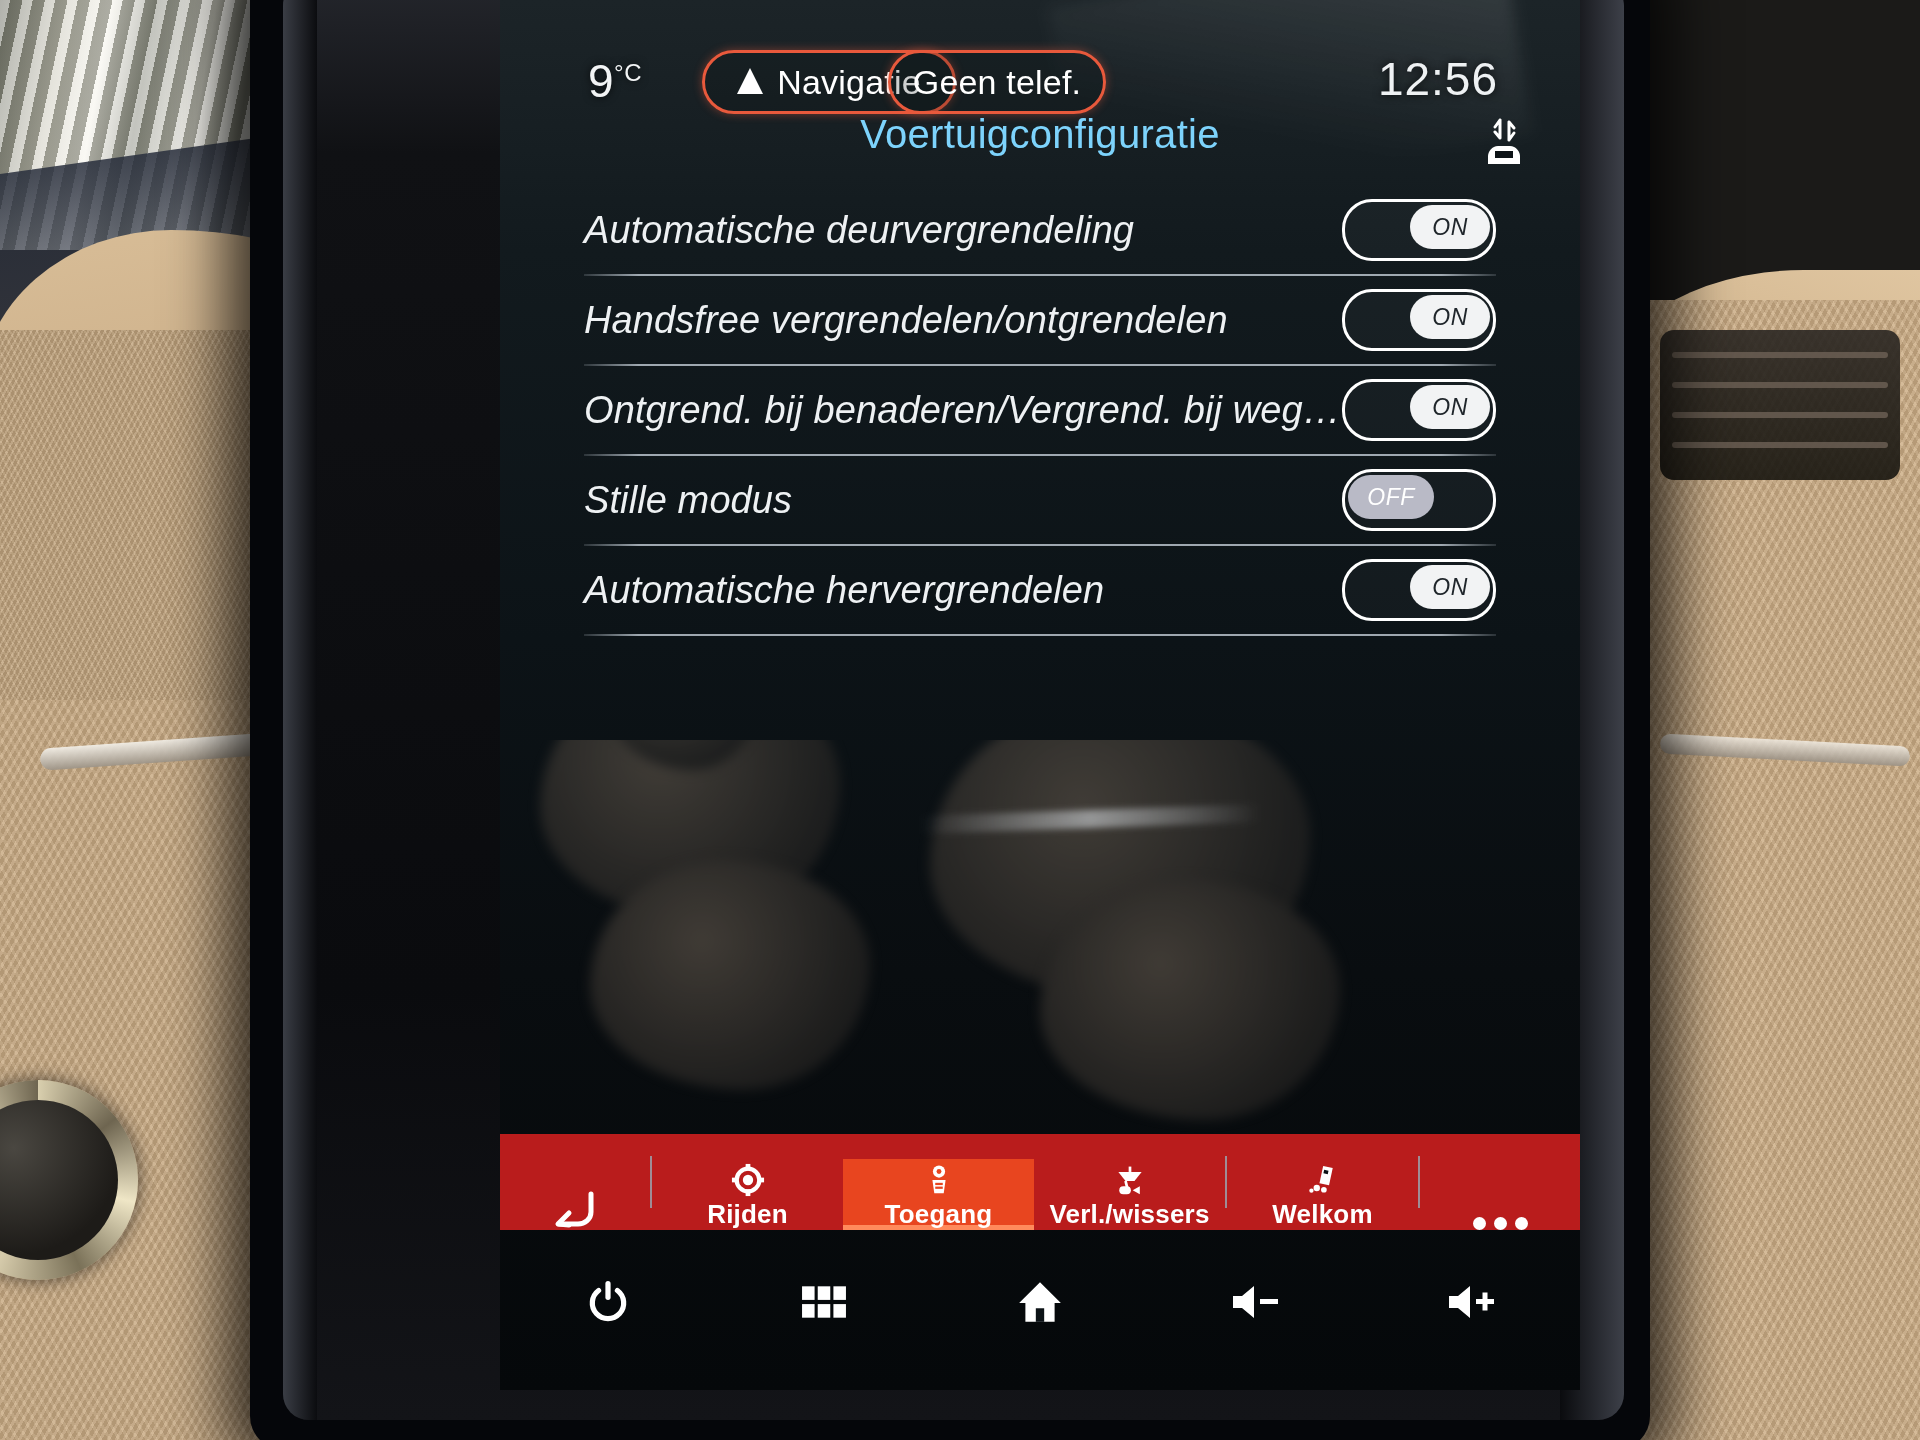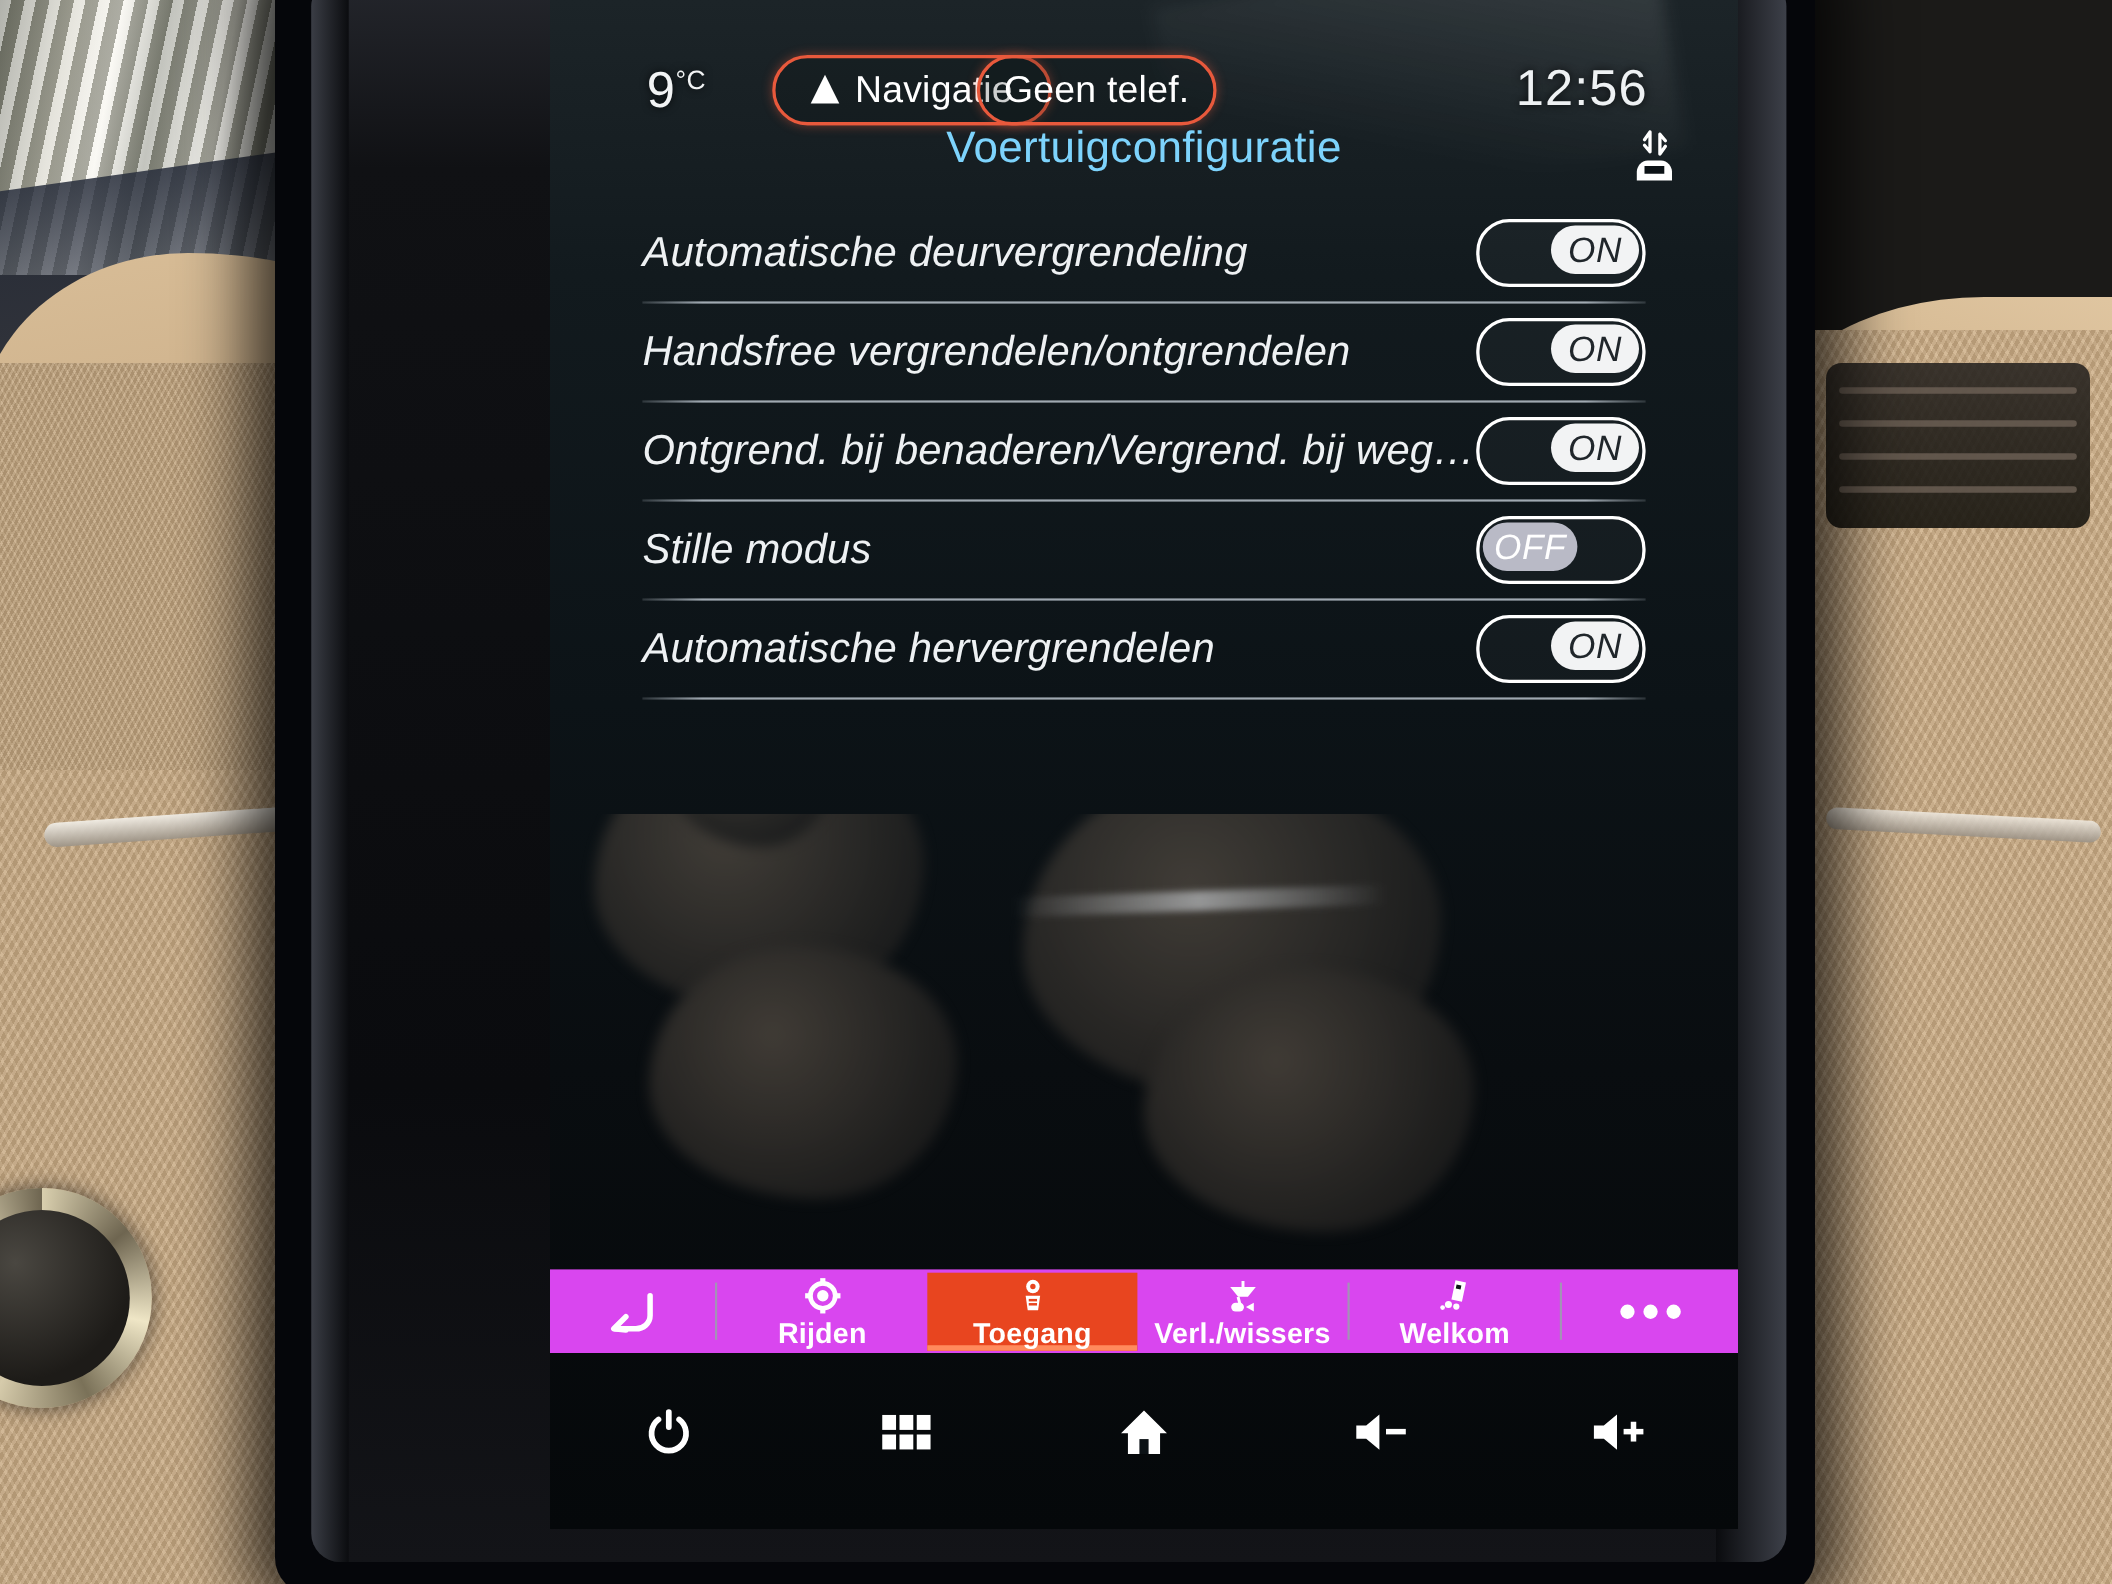--- a/index.html
+++ b/index.html
@@ -108,27 +108,27 @@
   
   .list{position:absolute;left:84px;top:186px;width:912px;}
   .row{position:relative;height:88px;display:flex;align-items:center;justify-content:space-between;font-style:italic;}
   .rowLabel{color:#eef1f3;font-size:38px;letter-spacing:.1px;white-space:nowrap;}
   .divider{height:2px;background:linear-gradient(90deg,rgba(215,225,235,.15),rgba(215,225,235,.72) 6%,rgba(215,225,235,.72) 94%,rgba(215,225,235,.15));}
 
   
   .toggle{position:relative;width:148px;height:56px;border:3px solid #ffffff;border-radius:30px;
     flex:0 0 auto;background:rgba(255,255,255,.03);}
   .knob{position:absolute;top:3px;width:80px;height:44px;border-radius:24px;
-    display:flex;align-items:center;justify-content:center;font-size:32px;letter-spacing:.5px;}
+    display:flex;align-items:center;justify-content:center;font-size:23px;letter-spacing:.5px;}
   .toggle.on .knob{right:3px;background:#f2f3f4;color:#20262b;}
   .toggle.off .knob{left:3px;background:#b9bac6;color:#ffffff;width:86px;}
 
   
-  .tabbar{position:absolute;left:0;bottom:160px;width:1080px;height:76px;
-    background:#d946ef;display:flex;align-items:center;}
+  .tabbar{position:absolute;left:0;bottom:160px;width:1080px;height:96px;
+    background:#b91c1c;display:flex;align-items:flex-end;}
   .tabBack{width:150px;display:flex;align-items:center;justify-content:center;}
   .sep{width:2px;height:52px;background:#9aa0ab;align-self:center;opacity:.85;}
   .tab{flex:1 1 0;display:flex;flex-direction:column;align-items:center;justify-content:center;gap:2px;}
   .tab.active{background:#e8451f;box-shadow:inset 0 -5px 0 #ff8a5c;}
   .tabLbl{color:#fff;font-size:26px;font-weight:700;letter-spacing:.2px;white-space:nowrap;}
   .tabIcon{height:38px;display:flex;align-items:flex-end;}
   .tabMore{flex:0 0 160px;display:flex;align-items:center;justify-content:center;}
   .dots{display:flex;gap:8px;}
   .dots i{width:13px;height:13px;border-radius:50%;background:#fff;display:block;}
 

